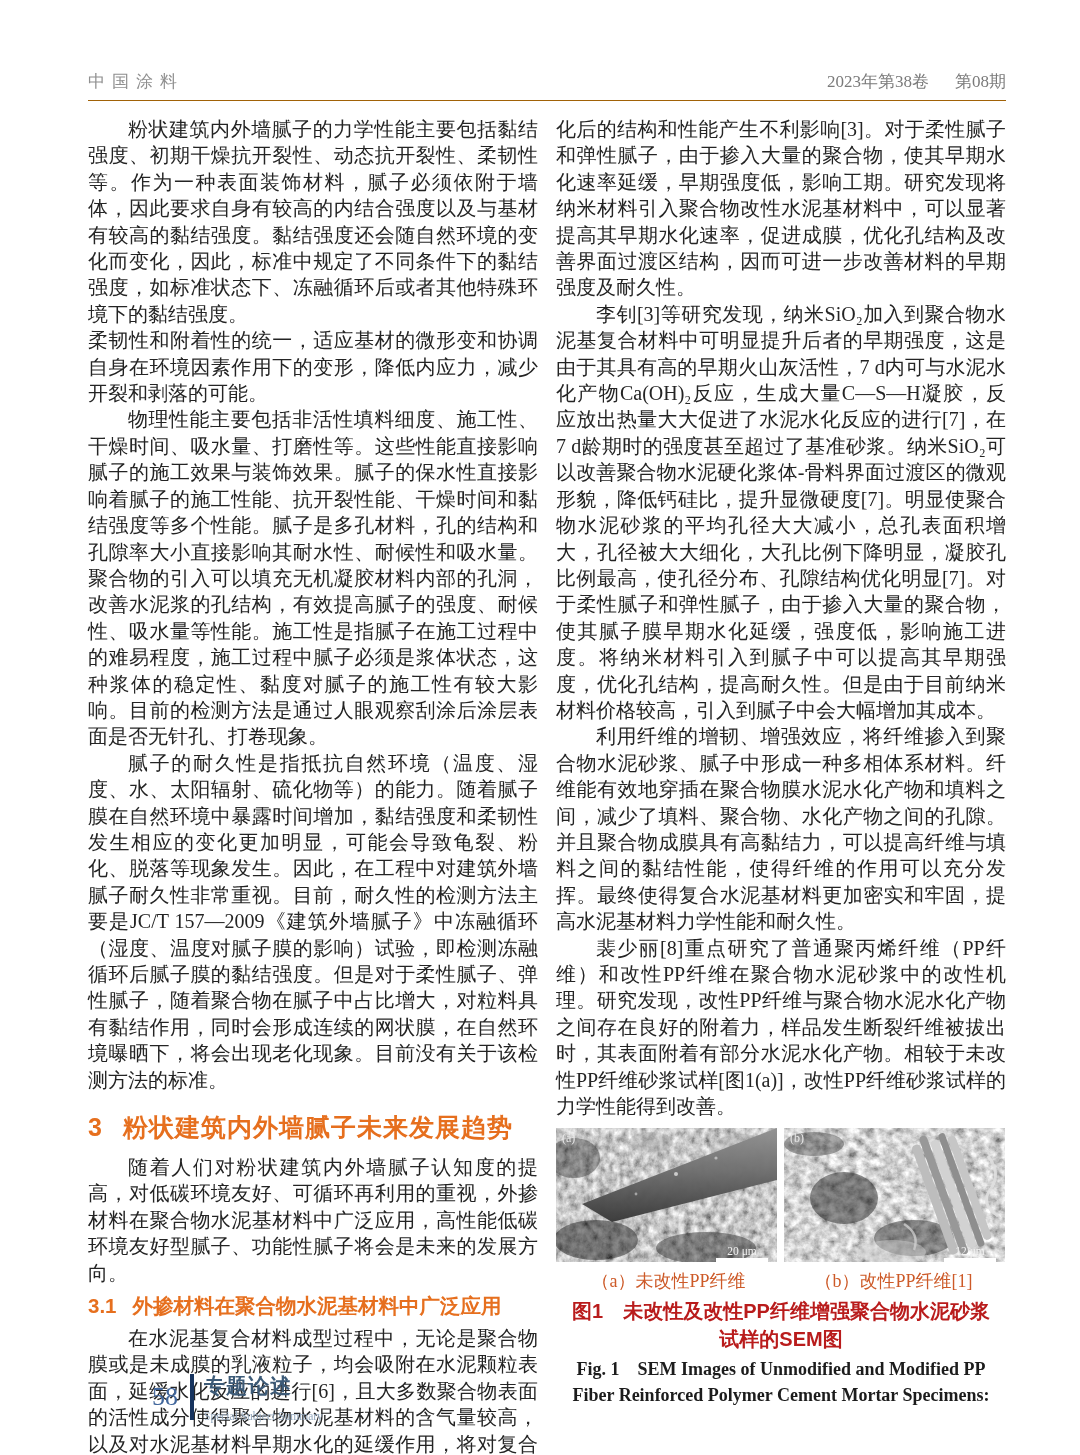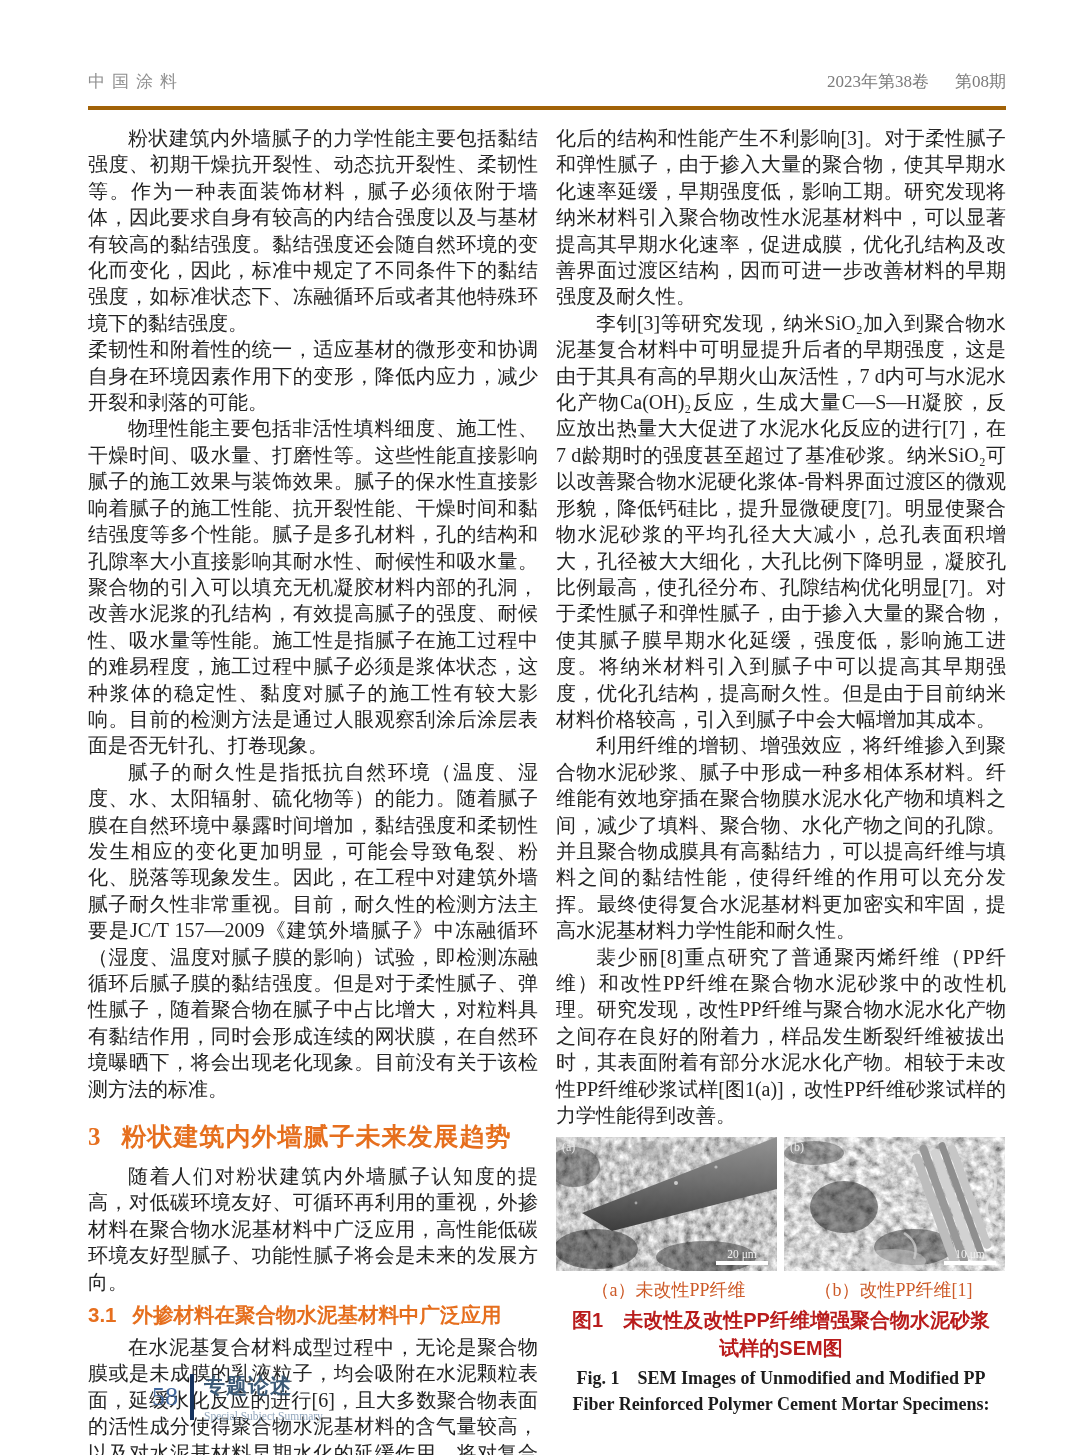--- a/index.html
+++ b/index.html
@@ -9,41 +9,41 @@
     box-sizing:border-box;
     padding:70px 74px 0 88px;
     background:#ffffff;
     font-family:"Liberation Serif","DejaVu Serif",serif;
     color:#242424;
     overflow:hidden;
   }
   
   .hdr{
     display:flex;justify-content:space-between;align-items:flex-end;
-    border-bottom:4px solid #a16207;
-    padding-bottom:13px;
+    border-bottom:1px solid #a16207;
+    padding-bottom:7px;
   }
   .hdr .journal{font-size:17px;color:#8f8f8f;letter-spacing:7px;}
   .hdr .iss{font-size:17px;color:#7a7a7a;}
   .hdr .iss .vol{margin-right:26px;}
   
   .columns{display:flex;gap:18px;margin-top:15px;}
   .col{width:450px;flex:none;}
   p.para{
     margin:0;
     font-size:20px;
     line-height:26.4px;
     text-align:justify;
     text-indent:2em;
   }
   p.para.cont{text-indent:0;}
   
   .sec-h{
     color:#e66f1e;
-    font-family:Liberation Serif, serif;
+    font-family:Liberation Sans, sans-serif;
     font-weight:700;
     font-size:25px;
     margin:18px 0 10px 0;
     letter-spacing:1px;
   }
   .sec-h .num{margin-right:20px;}
   .sub-h{
     color:#e66f1e;
     font-family:"Liberation Sans","DejaVu Sans",sans-serif;
     font-weight:700;
@@ -58,21 +58,21 @@
     position:relative;width:221px;height:134px;flex:none;
     background:#4c4c4c;overflow:hidden;
   }
   .sem svg{display:block;}
   .sem-label{
     position:absolute;top:3px;left:6px;
     color:#e8e8e8;font-size:12px;
     font-family:"Liberation Serif",serif;
   }
   .scalebar{
-    position:absolute;right:9px;bottom:6px;
+    position:absolute;right:9px;bottom:0;
     color:#f2f2f2;font-size:11.5px;text-align:center;
     font-family:"Liberation Serif",serif;
   }
   .scalebar .bar{height:4px;background:#ffffff;width:52px;margin-top:1px;}
   .subcaps{display:flex;margin-top:7px;}
   .subcap{
     flex:1;text-align:center;
     color:#cd5a28;font-size:18px;
     font-family:"Liberation Serif","DejaVu Serif",serif;
   }
@@ -207,21 +207,21 @@
                 <rect x="165" y="8" width="9" height="114" rx="4" fill="#d2d2d2"></rect>
                 <rect x="175" y="4" width="7" height="120" rx="3" fill="#8e8e8e"></rect>
                 <rect x="183" y="10" width="8" height="110" rx="4" fill="#c6c6c6"></rect>
               </g>
               <path d="M204,28 q14,18 2,34 q-10,14 8,26" stroke="#e2e2e2" stroke-width="3" fill="none" opacity="0.85"></path>
               <path d="M120,96 q16,10 10,26" stroke="#d8d8d8" stroke-width="2.4" fill="none" opacity="0.7"></path>
               <ellipse cx="108" cy="124" rx="34" ry="12" fill="#cfcfcf" opacity="0.5"></ellipse>
             </svg>
             <span class="sem-label">(b)</span>
             <div class="scalebar">
-              <span>10 μm</span>
+              <span>12 μm</span>
               <div class="bar"></div>
             </div>
           </div>
         </div>
 
         <div class="subcaps">
           <span class="subcap">（a）未改性PP纤维</span>
           <span class="subcap">（b）改性PP纤维[1]</span>
         </div>
 

